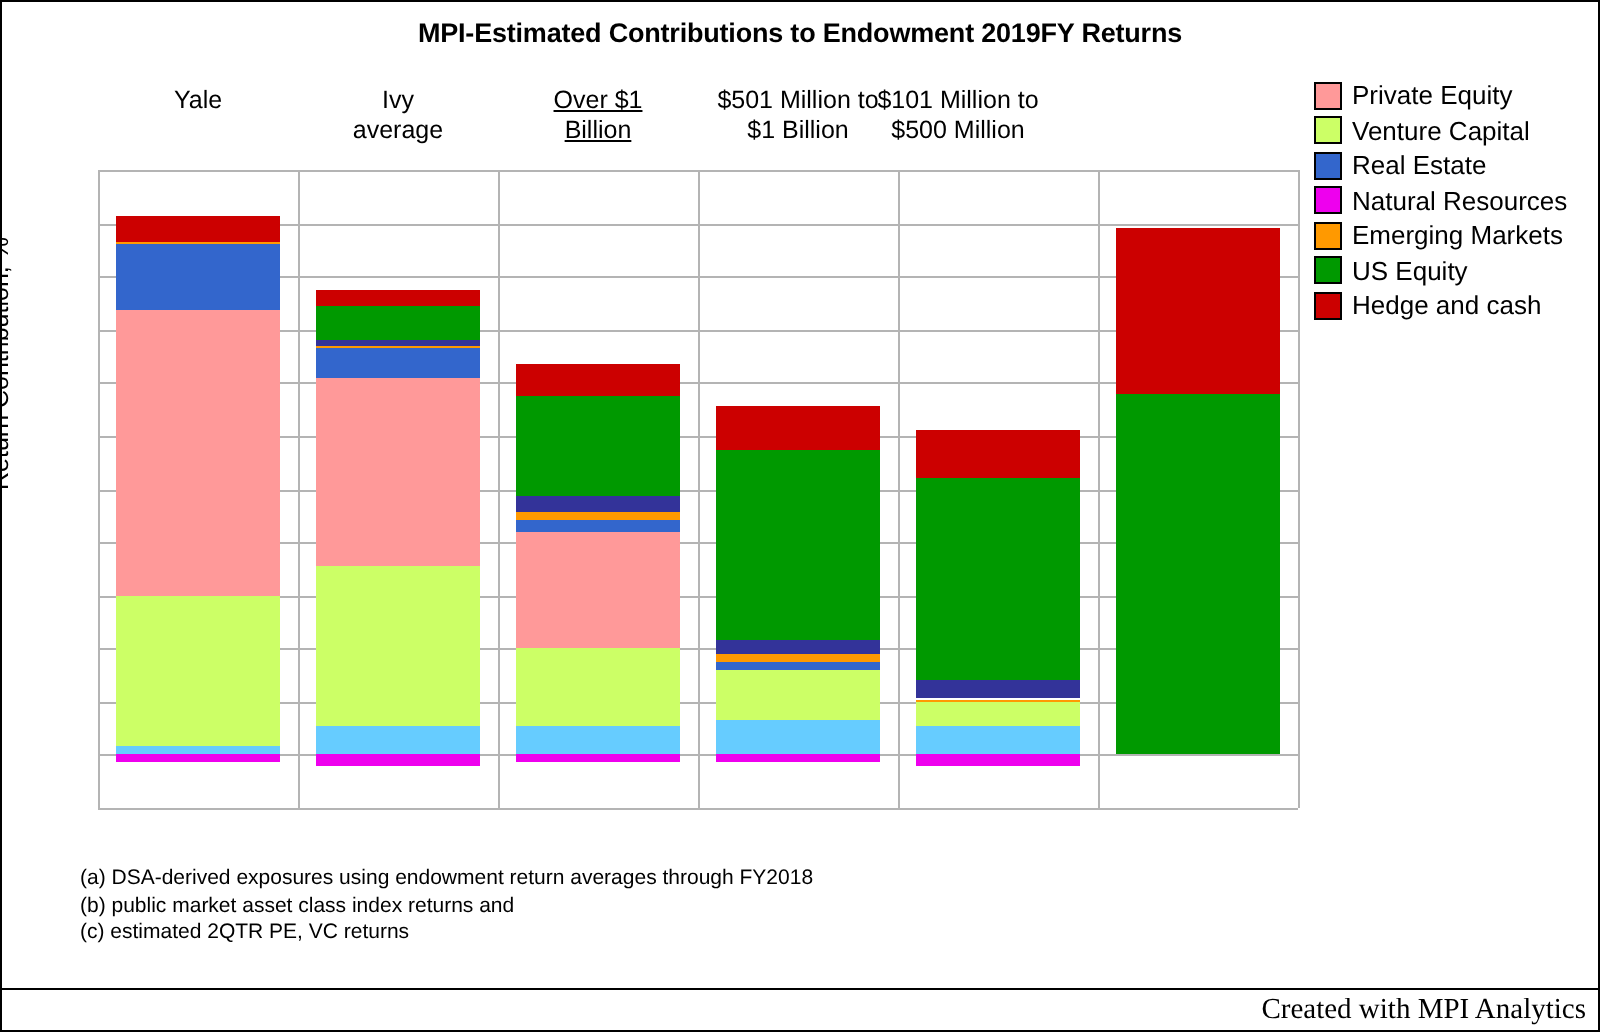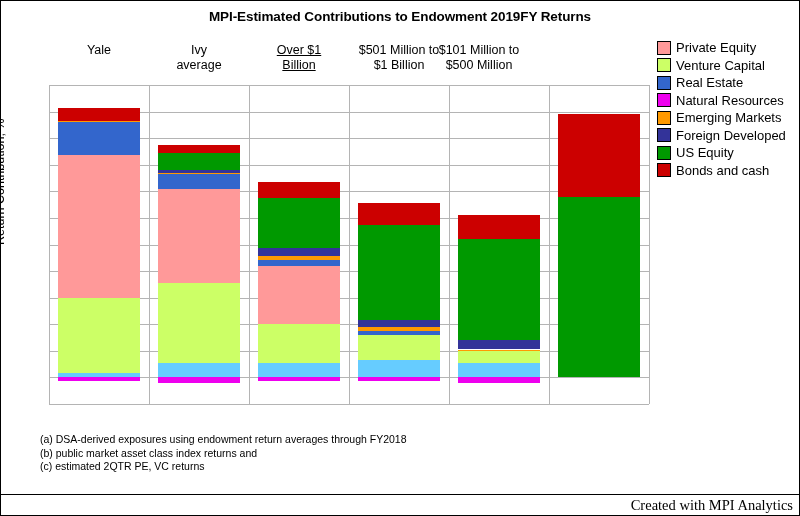--- a/index.html
+++ b/index.html
@@ -257,30 +257,26 @@
       </div>
       <div class="legend-row">
         <span class="legend-swatch" style="background: rgb(238, 0, 238);"></span>
         <span class="legend-text">Natural Resources</span>
       </div>
       <div class="legend-row">
         <span class="legend-swatch" style="background: rgb(255, 153, 0);"></span>
         <span class="legend-text">Emerging Markets</span>
       </div>
       <div class="legend-row">
-        <span class="legend-swatch" style="background: rgb(51, 51, 153);"></span>
-        <span class="legend-text">Foreign Developed</span>
-      </div>
-      <div class="legend-row">
         <span class="legend-swatch" style="background: rgb(0, 153, 0);"></span>
         <span class="legend-text">US Equity</span>
       </div>
       <div class="legend-row">
         <span class="legend-swatch" style="background: rgb(204, 0, 0);"></span>
-        <span class="legend-text">Bonds and cash</span>
+        <span class="legend-text">Hedge and cash</span>
       </div>
     </div>
 
   <div id="footnote">
     <div class="indent">(a) DSA-derived exposures using endowment return averages through FY2018</div>
     <div class="indent">(b) public market asset class index returns and</div>
     <div class="indent">(c) estimated 2QTR PE, VC returns</div>
   </div>
 
   <div id="footer-rule"></div>

